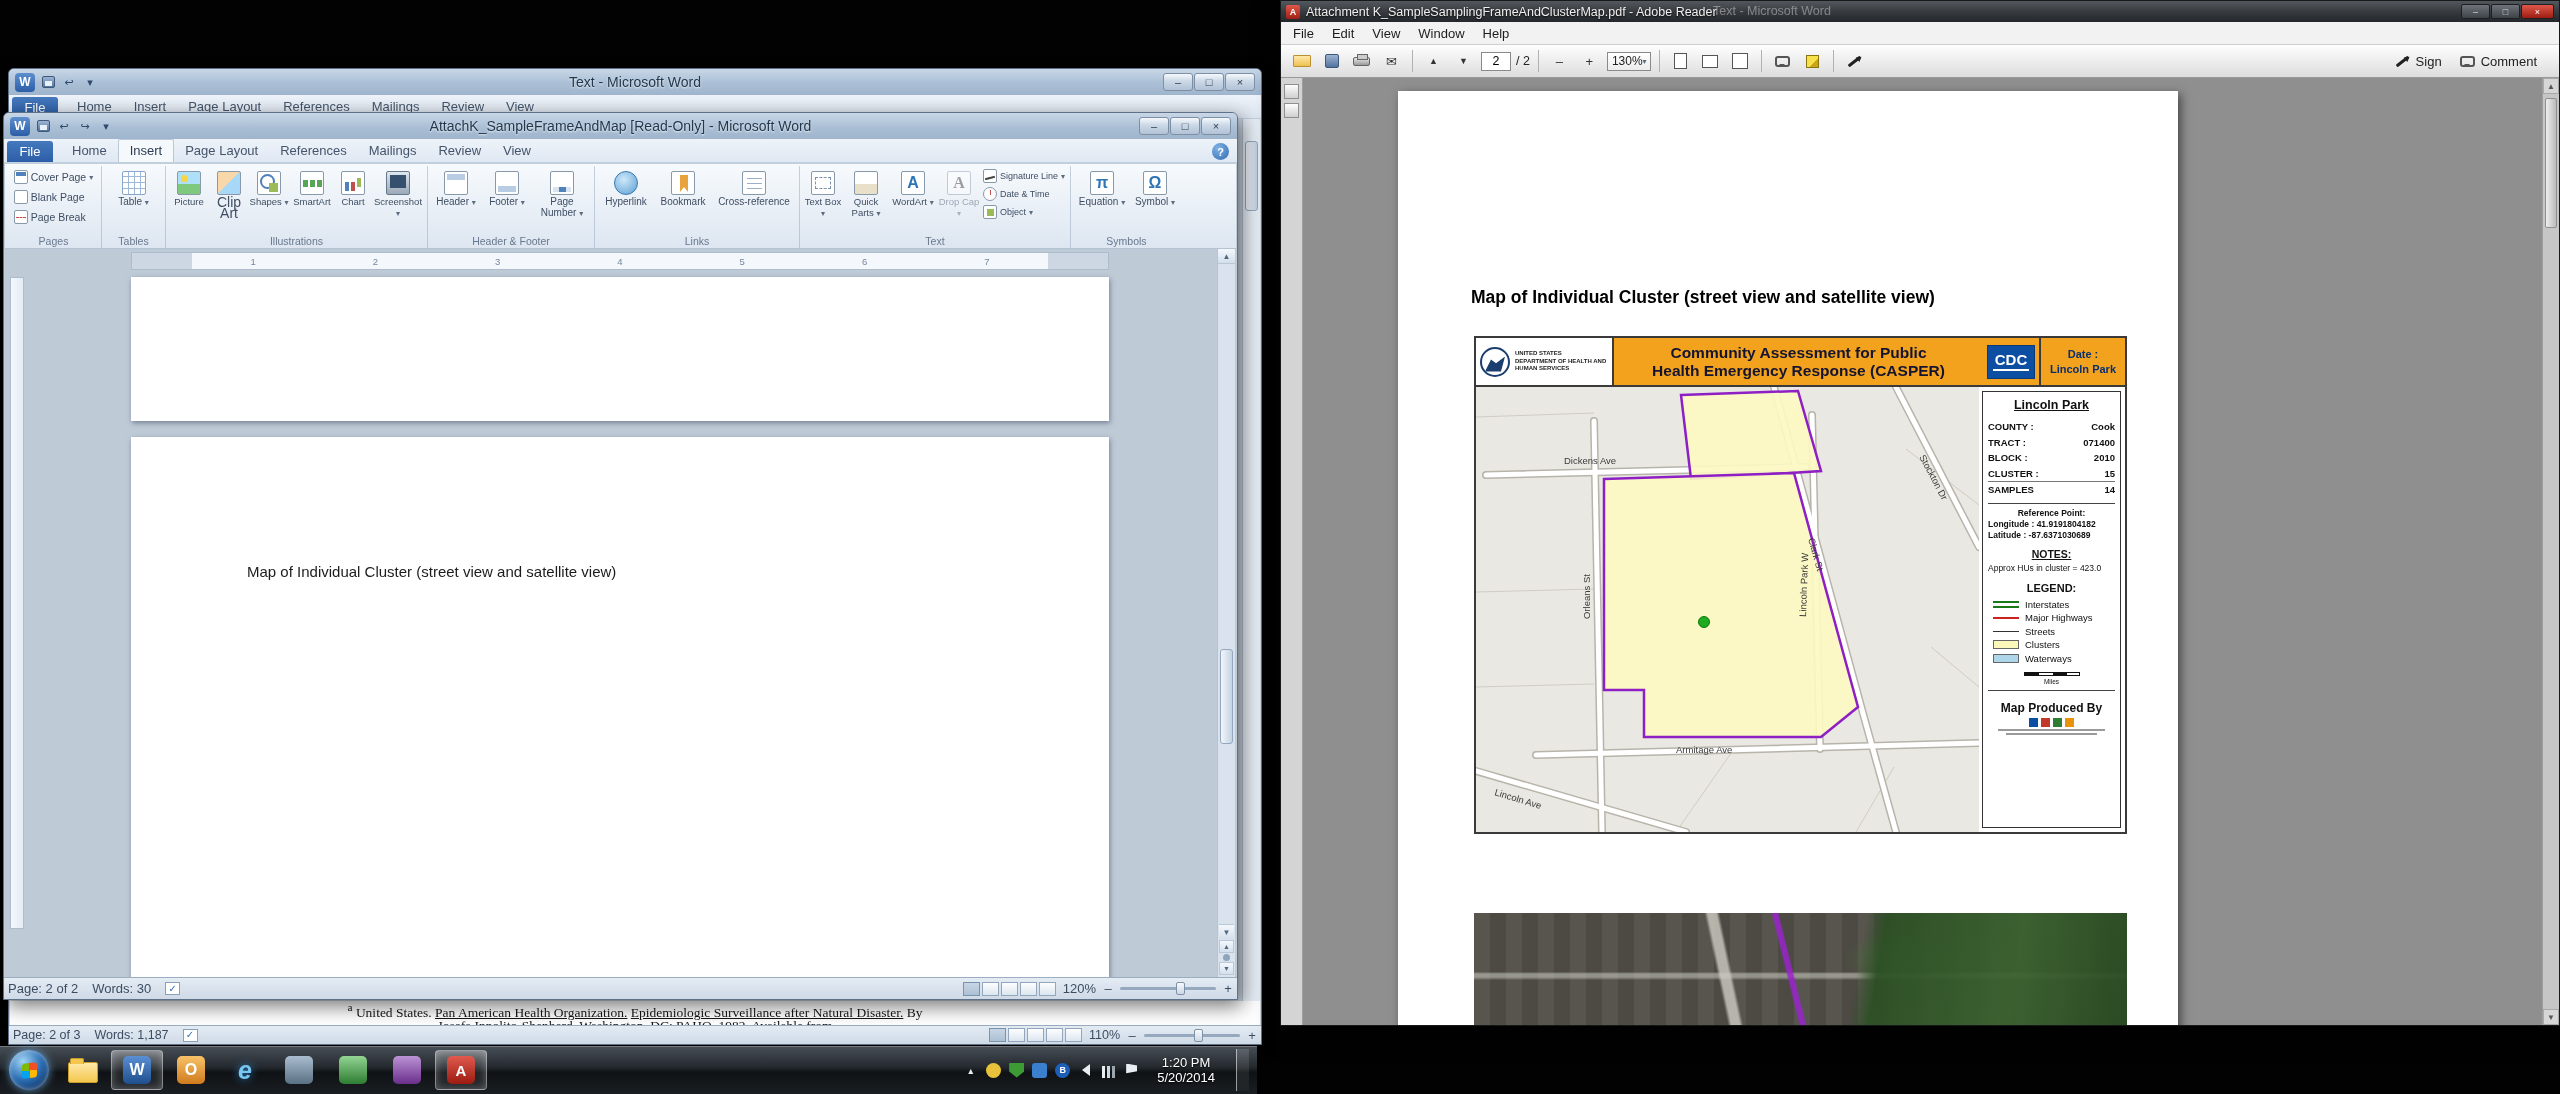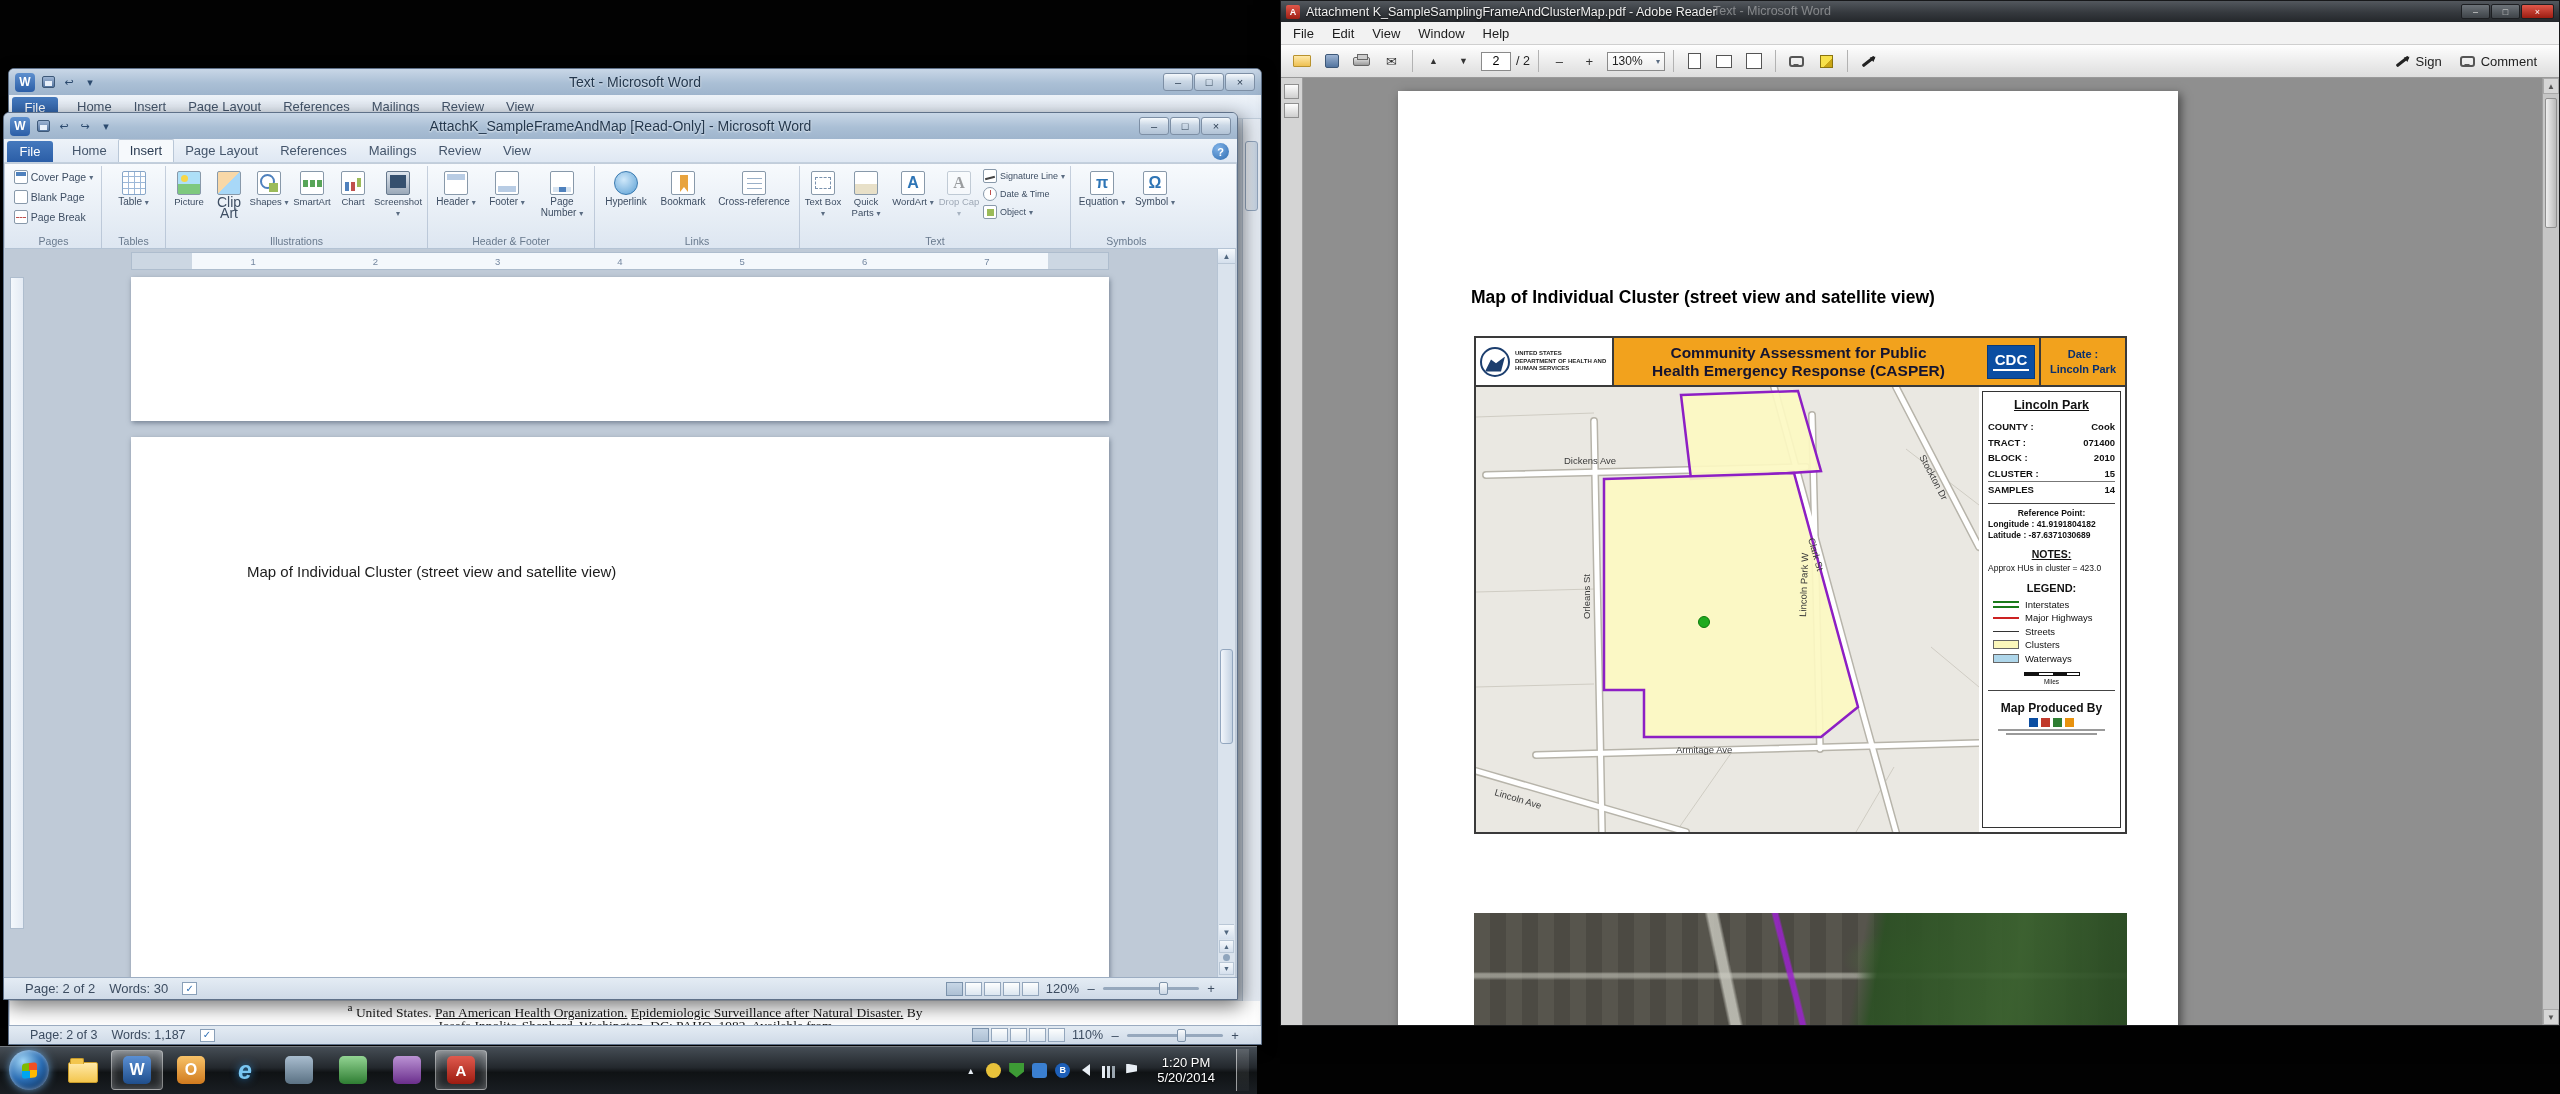--- a/index.html
+++ b/index.html
@@ -36,21 +36,21 @@
   
   #bgw {left:8px;top:68px;width:1254px;height:977px;background:#ccd6e2;box-shadow:0 3px 14px rgba(0,0,0,.55);}
   .bgw-body {position:absolute;left:1px;right:1px;top:50px;height:882px;background:#cdd7e3;}
   .bgw-scroll {position:absolute;right:0;top:0;bottom:0;width:18px;background:#e8eef6;border-left:1px solid #b6c4d4;}
   .bgw-scroll .thumb {position:absolute;top:22px;left:2px;width:13px;height:70px;background:linear-gradient(90deg,#f2f6fb,#c4d2e2);
     border:1px solid #93a7bf;border-radius:3px;}
   .bgw-doc {position:absolute;left:1px;right:1px;top:932px;height:26px;background:#fff;overflow:hidden;
     font-family:"Liberation Serif",serif;font-size:13.5px;color:#161616;text-align:center;line-height:13px;}
   .bgw-doc .u {text-decoration:underline;}
   .statusbar {position:absolute;left:0;right:0;bottom:0;height:19px;display:flex;align-items:center;gap:14px;
-    background:linear-gradient(#e4ecf4,#cfdae7);border-top:1px solid #9cadc2;font-size:12.5px;color:#3c4c60;padding:0 21px;}
+    background:linear-gradient(#e4ecf4,#cfdae7);border-top:1px solid #9cadc2;font-size:12.5px;color:#3c4c60;padding:0 4px;}
   .statusbar.tall {height:22px;font-size:13px;}
   .zoomctl {margin-left:auto;display: flex;align-items:center;gap:7px;}
   .vics {display:flex;gap:2px;}
   .vic {width:17px;height:14px;border:1px solid #93a6bc;background:linear-gradient(#fdfefe,#dce6f0);}
   .vic.on {background:linear-gradient(#c7d6e6,#adc0d4);border-color:#7b92ab;}
   .slider {width:96px;height:3px;background:#96a8bd;position:relative;border-radius:2px;}
   .sthumb {position:absolute;top:-5px;width:9px;height:13px;background:linear-gradient(#f8fafc,#ccd8e5);
     border:1px solid #7e93aa;border-radius:2px;}
   .zoomsign {font-size:13px;color:#3c4c60;width:10px;text-align:center;}
   .spell {width:15px;height:13px;border:1px solid #8aa0b8;background:#fff;font-size:10px;color:#2e6fb4;
@@ -206,21 +206,21 @@
   .i-hl {width:13px;height:13px;background:linear-gradient(135deg,#f7e04a 60%,#caa616 60%);border:1px solid #8a7410;}
   .i-pen {width:15px;height:3px;background:#222;transform:rotate(-38deg);border-radius:1px;position:relative;}
   .i-pen::after {content:"";position:absolute;right:-4px;top:-1px;width:0;height:0;
     border:3px solid transparent;border-left:5px solid #222;}
   .i-pg {width:13px;height:16px;border:1px solid #555;background:#fff;}
   .i-pg2 {width:16px;height:13px;border:1px solid #555;background:#fff;}
   .i-pg3 {width:16px;height:16px;border:1px solid #555;background:linear-gradient(#fff 48%,#bbb 48% 52%,#fff 52%);}
   .pgbox {width:30px;height:19px;border:1px solid #8a8a8a;background:#fff;font-size:12.5px;text-align:center;
     font-family:"Liberation Sans",sans-serif;}
   .pgtotal {font-size:12.5px;color:#222;}
-  .zoombox {width:58px;height:19px;border:1px solid #8a8a8a;background:linear-gradient(#fff,#ececec);
+  .zoombox {width:44px;height:19px;border:1px solid #8a8a8a;background:linear-gradient(#fff,#ececec);
     font-size:12px;color:#222;display:flex;align-items:center;justify-content:space-between;padding:0 4px;}
   .tsep {width:1px;height:22px;background:#b2b2b2;margin:0 3px;flex:none;}
   .ad-right {margin-left:auto;display:flex;align-items:center;gap:18px;padding-right:14px;font-size:13px;color:#222;}
   .ad-rbtn {display:flex;align-items:center;gap:6px;}
 
   .ad-doc {position:absolute;left:0;top:77px;right:0;bottom:0;background:#8f8f8f;overflow:hidden;}
   .ad-strip {position:absolute;left:0;top:0;bottom:0;width:22px;background:#d4d4d4;border-right:1px solid #9e9e9e;
     display:flex;flex-direction:column;align-items:center;gap:4px;padding-top:6px;}
   .stripic {width:15px;height:15px;background:linear-gradient(#fdfdfd,#cfcfcf);border:1px solid #8f8f8f;}
   .ad-scroll {position:absolute;right:0;top:0;bottom:0;width:17px;background:#c6c6c6;border-left:1px solid #9e9e9e;

